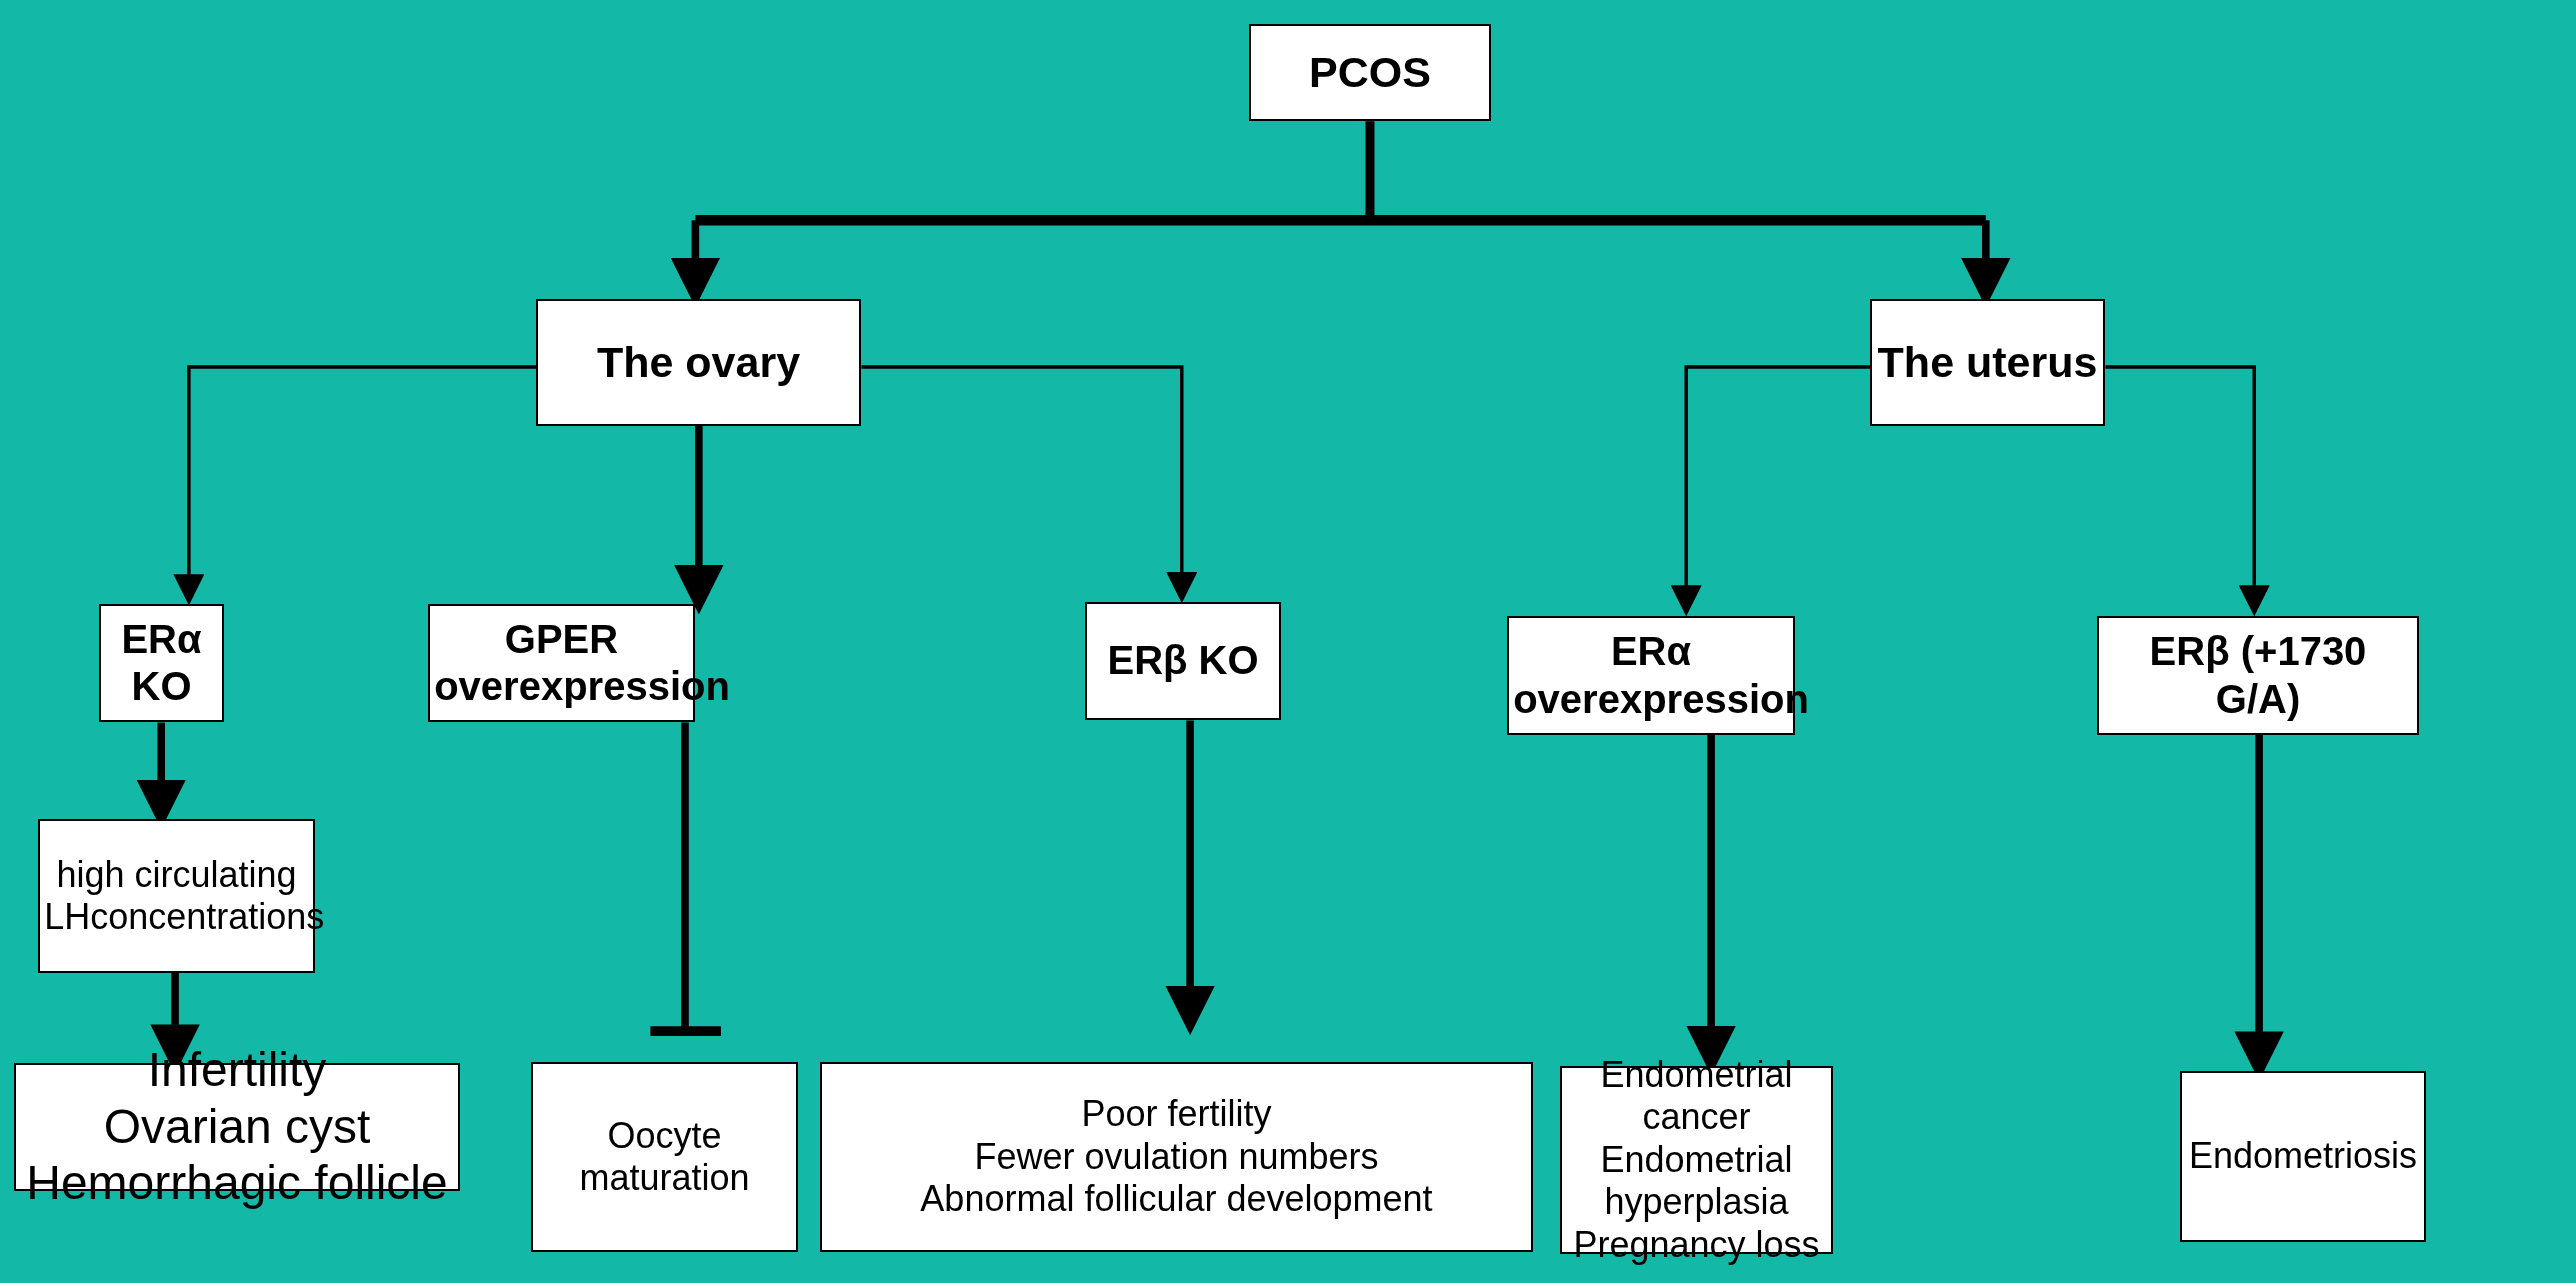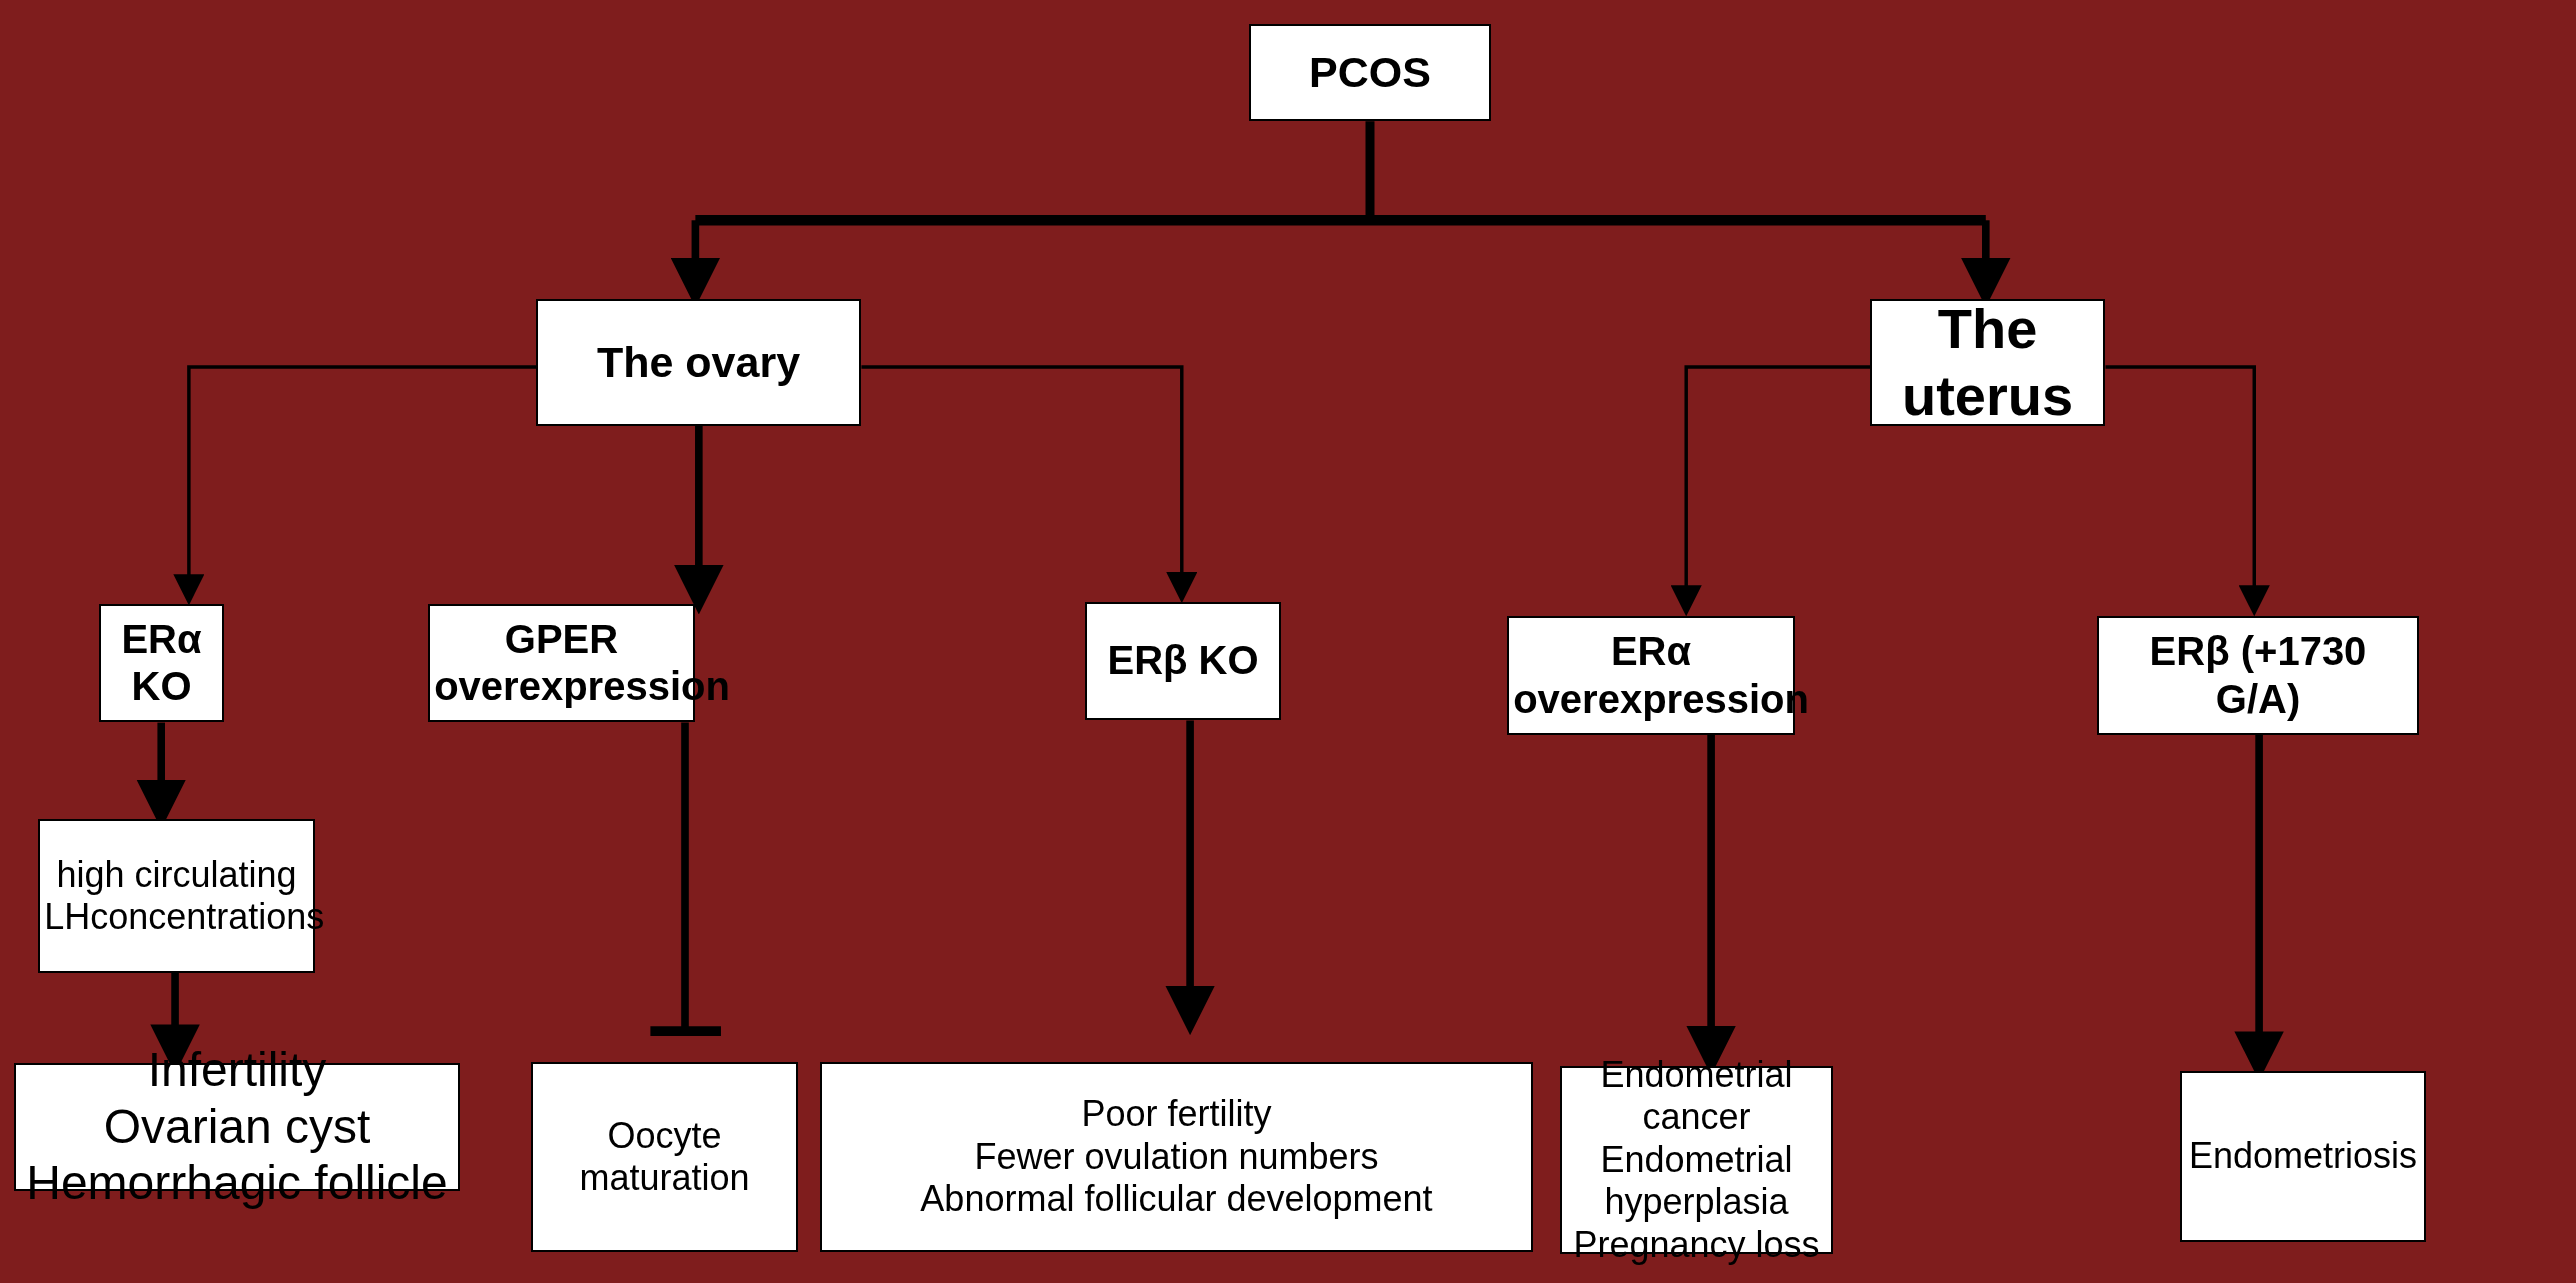--- a/index.html
+++ b/index.html
@@ -8,21 +8,21 @@
     padding: 0;
     background: #ffffff;
   }
   body {
     font-family: "Liberation Sans", sans-serif;
   }
   #canvas {
     position: relative;
     width: 2576px;
     height: 1284px;
-    background: #7f1d1d;
+    background: #14b8a6;
     overflow: hidden;
   }
   #edges {
     position: absolute;
     left: 0;
     top: 0;
     width: 2576px;
     height: 1284px;
     pointer-events: none;
   }
@@ -44,21 +44,21 @@
   .node-label {
     display: block;
     width: 100%;
     white-space: pre-line;
     padding: 0 4.2px;
     box-sizing: border-box;
   }
   
   #node-pcos        { left:1249px; top:24px;   width:242px;  height:97px; font-size:43px; }
   #node-ovary       { left:536px;  top:299px;  width:325px;  height:127px; font-size:43px; }
-  #node-uterus      { left:1870px; top:299px;  width:235px;  height:127px; font-size:56px; }
+  #node-uterus      { left:1870px; top:299px;  width:235px;  height:127px; font-size:43px; }
   #node-era-ko      { left:99px;  top:604px;  width:125px;  height:118px; font-size:40px; }
   #node-gper        { left:428px;  top:604px;  width:267px;  height:118px; font-size:40px; }
   #node-erb-ko      { left:1085px; top:602px;  width:196px;  height:118px; font-size:40px; }
   #node-era-over    { left:1507px; top:616px;  width:288px;  height:119px; font-size:40px; }
   #node-erb-1730    { left:2097px; top:616px;  width:322px;  height:119px; font-size:40px;text-align:center; }
   #node-lh          { left:38px;   top:819px; width:277px;  height:154px; font-size:36px; }
   #node-infertility { left:14px;   top:1063px; width:446px;  height:128px; font-size:48px; }
   #node-oocyte      { left:531px;  top:1062px; width:267px;  height:190px; font-size:36px; }
   #node-poorfert    { left:820px; top:1062px; width:713px; height:190px; font-size:36px; }
   #node-endocancer  { left:1560px; top:1066px; width:273px;  height:188px; font-size:36px; }

